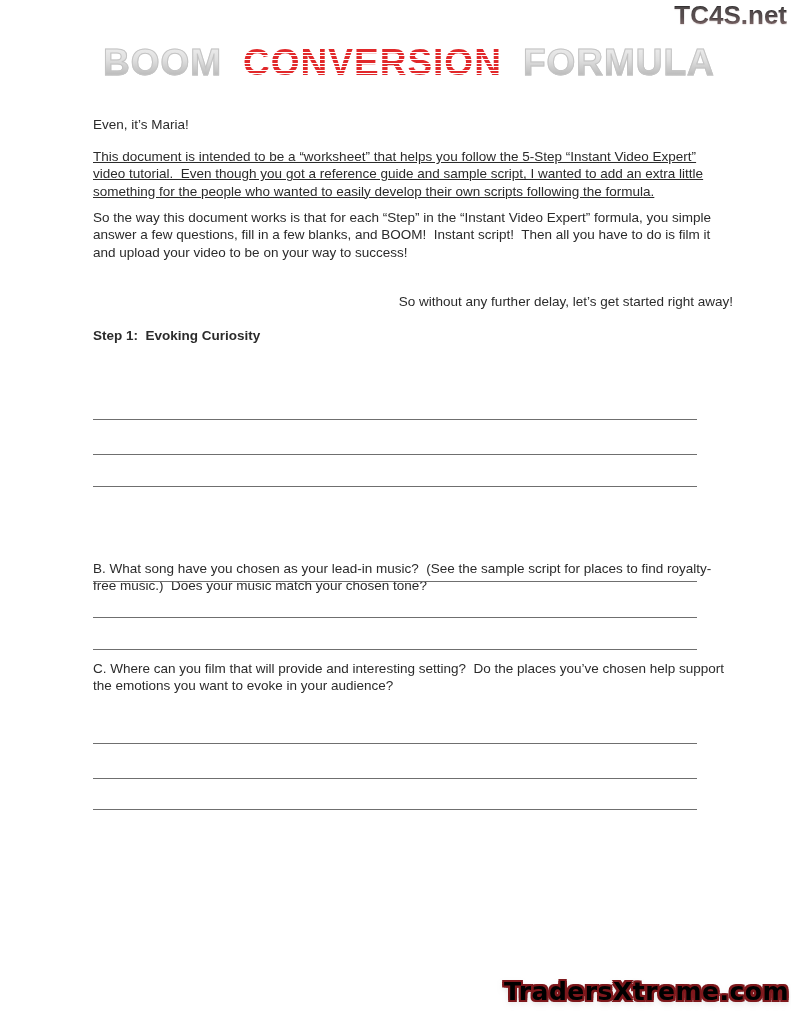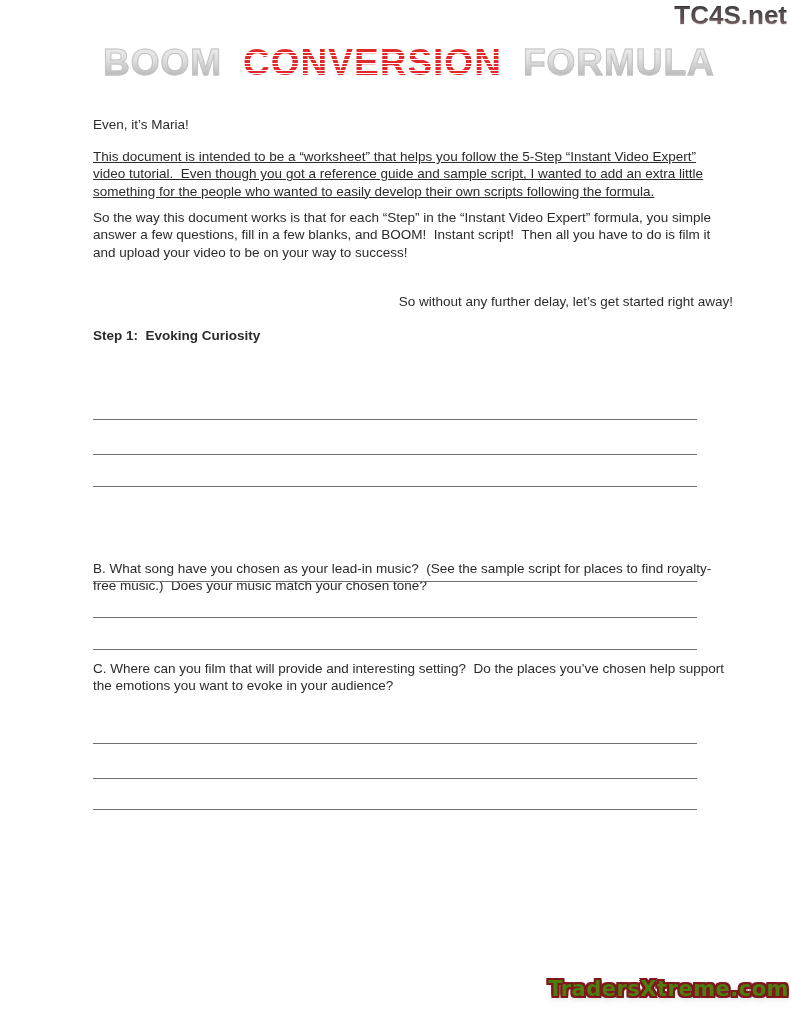--- a/index.html
+++ b/index.html
@@ -104,23 +104,23 @@
        0    4px 5px rgba(120,120,120,0.55);
   }
 
   
   .traders {
     position: absolute;
     top: 977px;
     right: 2px;
     font-family: "DejaVu Sans", sans-serif;
     font-weight: bold;
-    font-size: 21px;
+    font-size: 25px;
     letter-spacing: 0.5px;
-    color: #4d7c0f;
+    color: #000000;
     text-shadow:
       -2px -2px 0 #7e181c,  2px -2px 0 #7e181c,
       -2px  2px 0 #7e181c,  2px  2px 0 #7e181c,
       -2px  0   0 #7e181c,  2px  0   0 #7e181c,
        0   -2px 0 #7e181c,  0    2px 0 #7e181c,
        0    3px 6px rgba(160,160,160,0.5);
   }
 </style>
 </head>
 <body>

